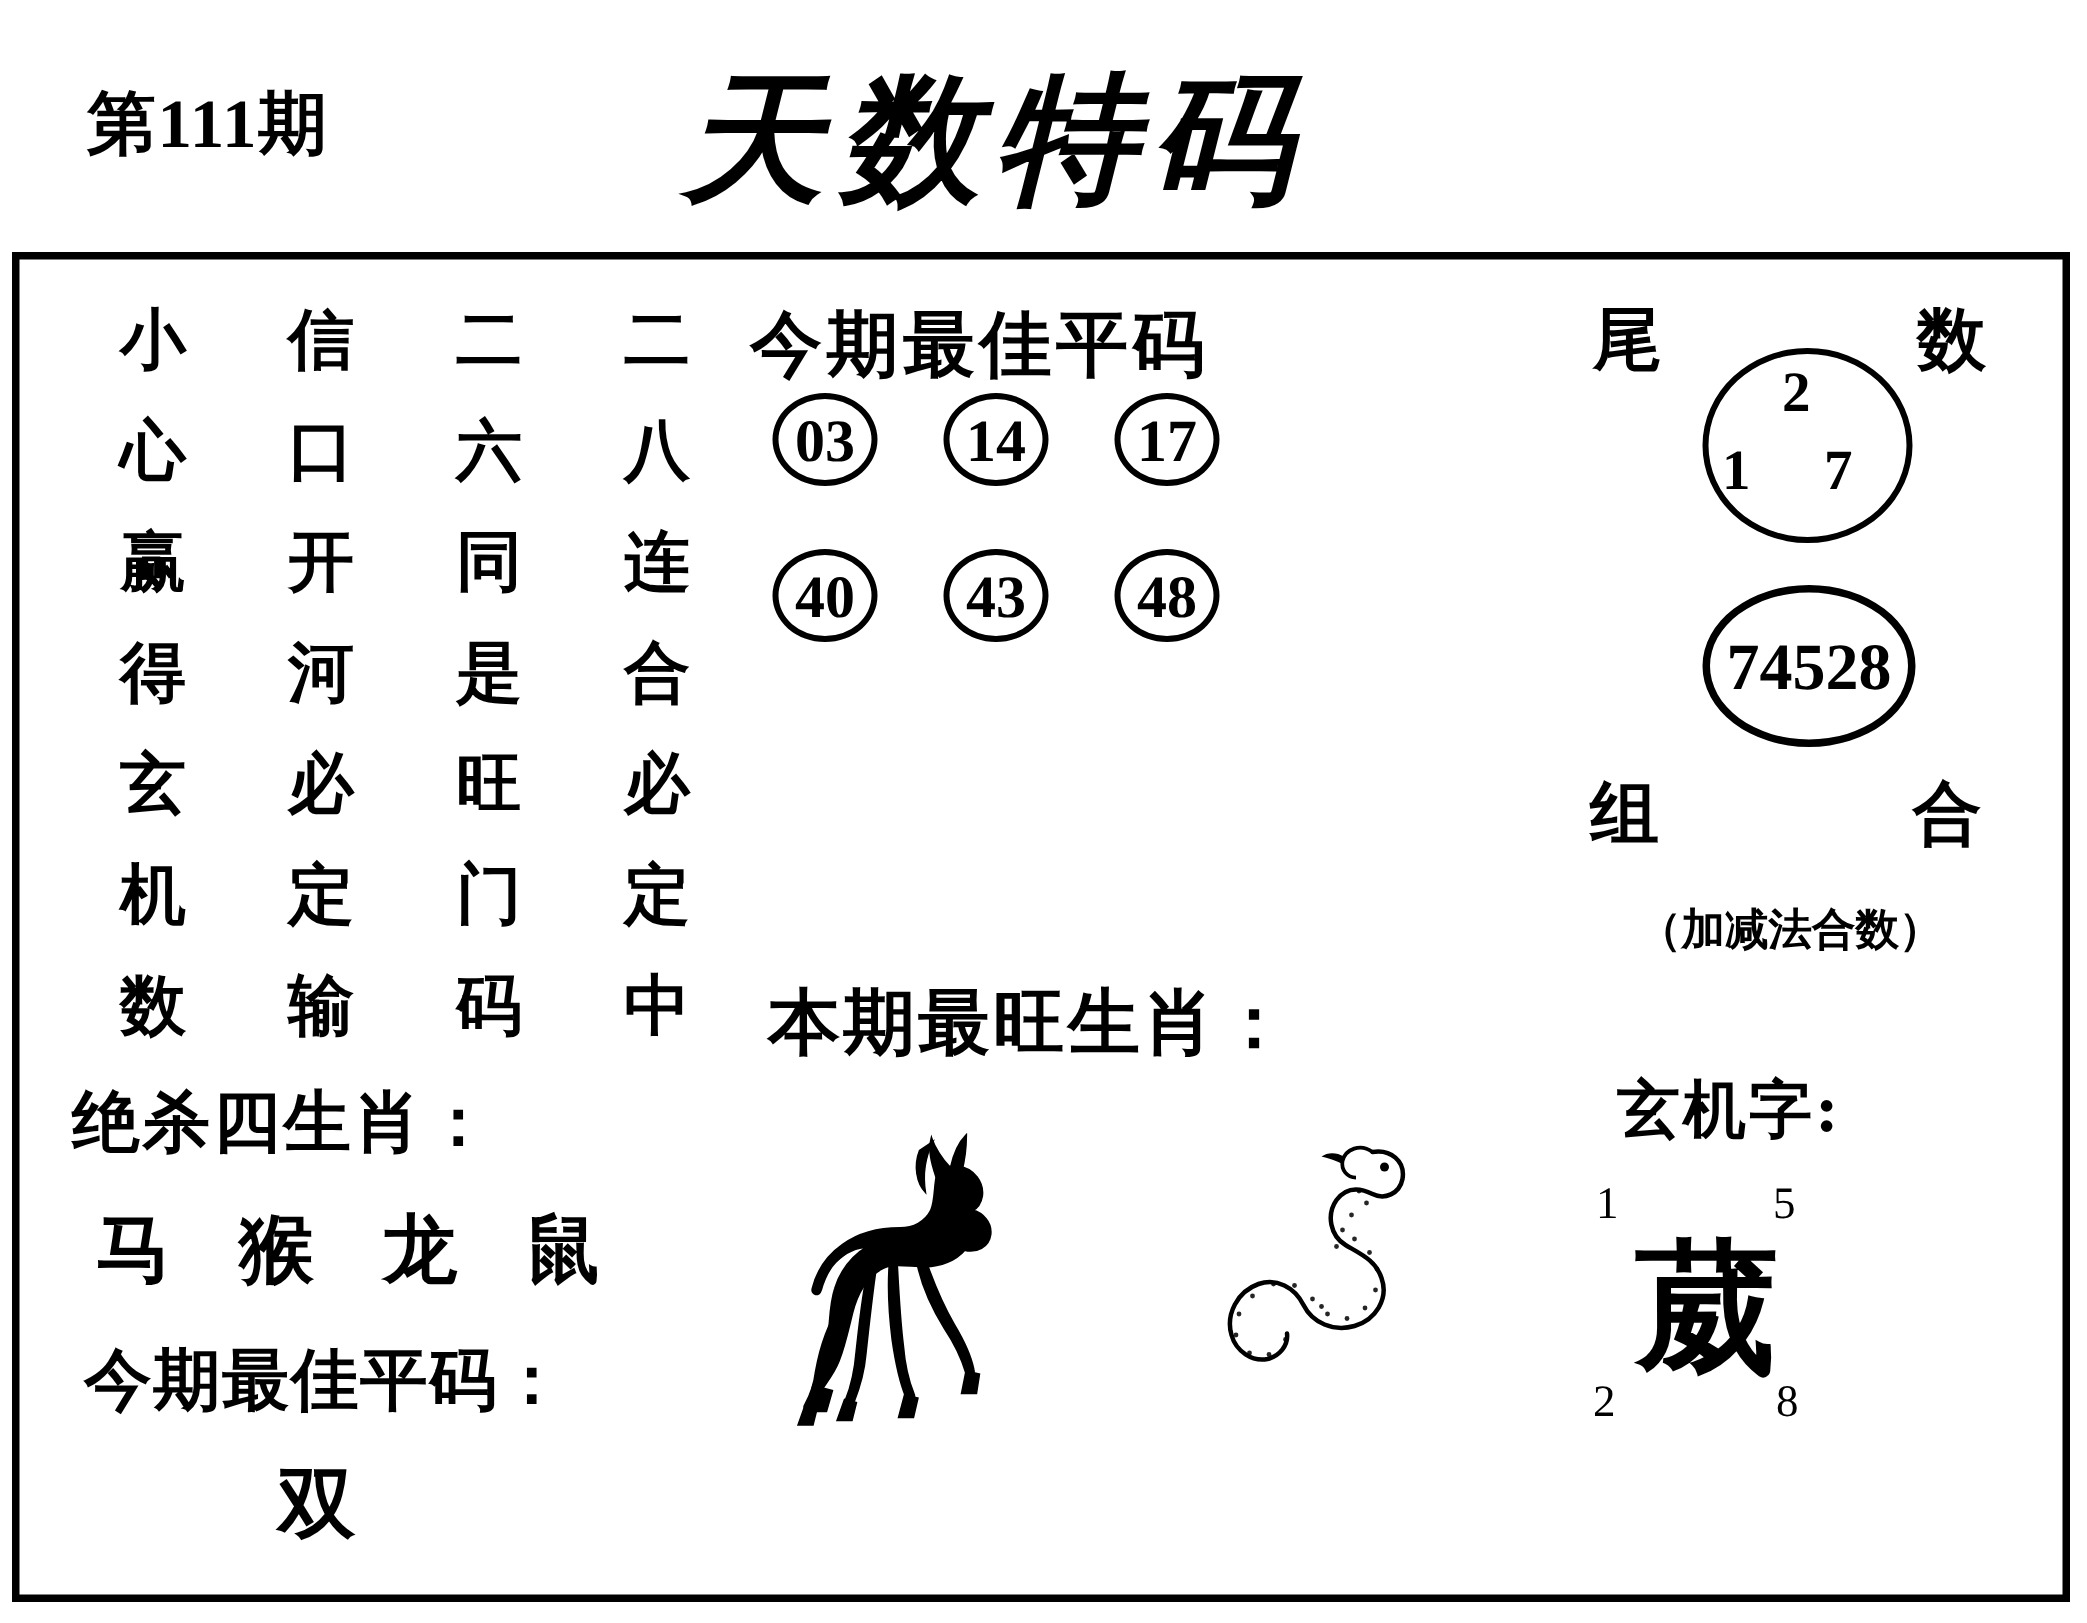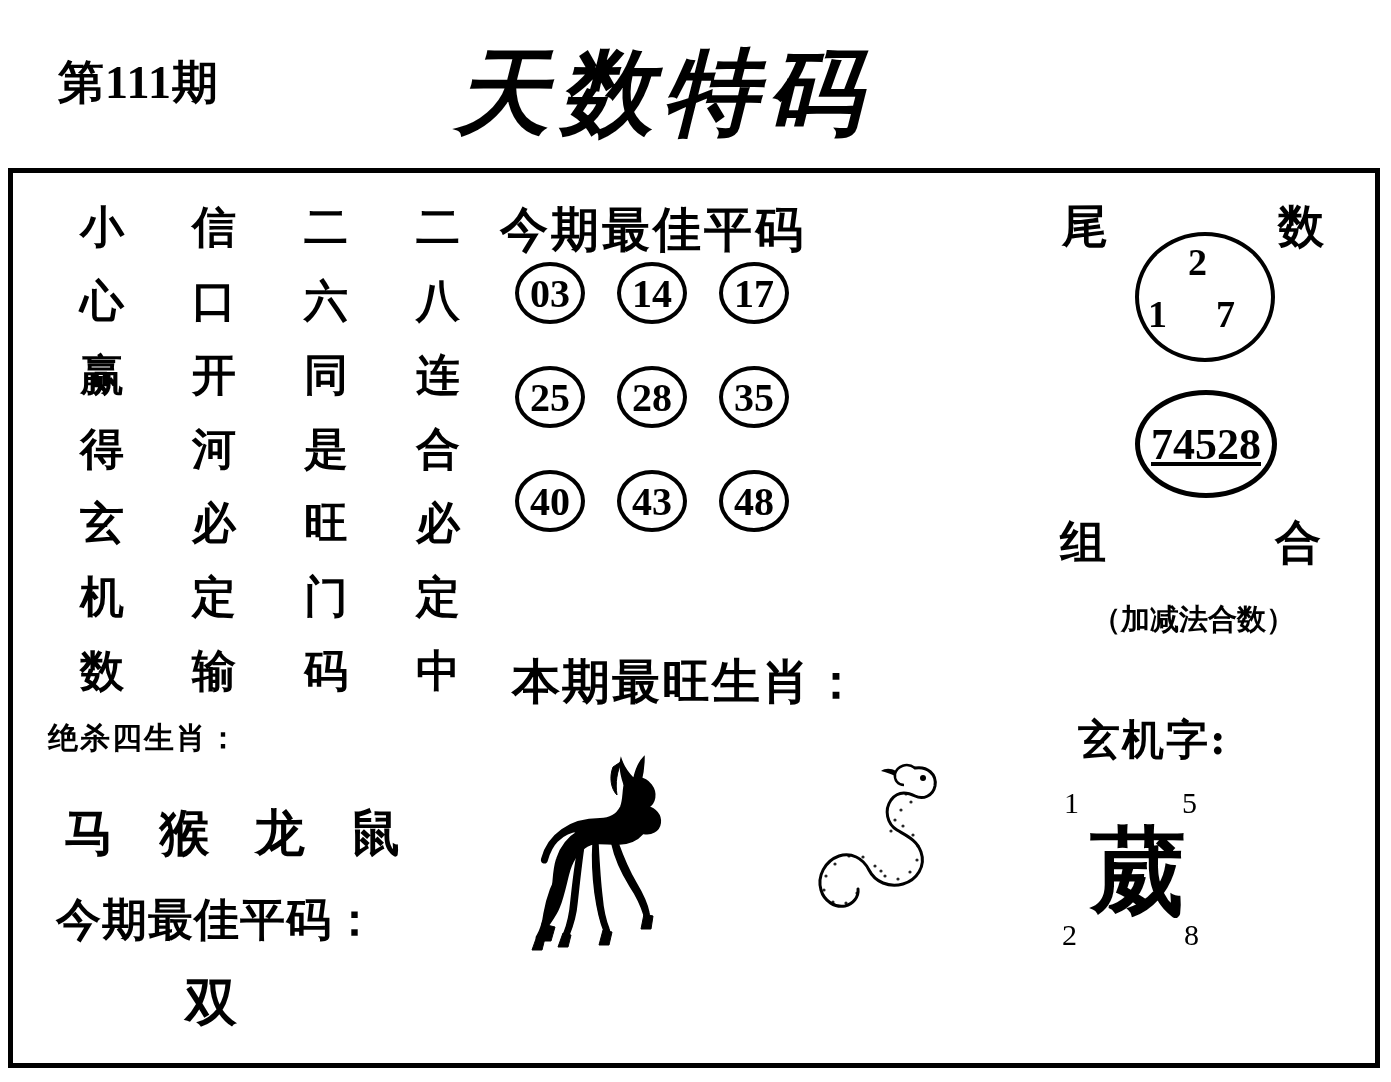--- a/index.html
+++ b/index.html
@@ -79,21 +79,21 @@
   .vcol.c1 { left: 20px; }
   .vcol.c2 { left: 132px; }
   .vcol.c3 { left: 244px; }
   .vcol.c4 { left: 356px; }
 
   
   .kill-label {
     position: absolute;
     left: 48px;
     top: 718px;
-    font-size: 30px;
+    font-size: 45px;
     font-weight: bold;
     font-family: "DejaVu Serif", serif;
     letter-spacing: 2px;
     white-space: nowrap;
   }
   .kill-values {
     position: absolute;
     left: 64px;
     top: 800px;
     font-size: 50px;
@@ -134,21 +134,21 @@
     white-space: nowrap;
   }
   .num-grid {
     position: absolute;
     left: 515px;
     top: 262px;
     width: 340px;
   }
   .num-row {
     display: flex;
-    gap: 32px;
+    gap: 44px;
     margin-bottom: 42px;
   }
   .num-ball {
     width: 70px;
     height: 62px;
     border: 4px solid #000;
     border-radius: 50%;
     display: flex;
     align-items: center;
     justify-content: center;
@@ -217,21 +217,20 @@
     left: 1135px;
     top: 390px;
     width: 142px;
     height: 108px;
     border: 5px solid #000;
     border-radius: 50%;
     box-sizing: border-box;
     display: flex;
     align-items: center;
     justify-content: center;
-    text-decoration: underline;
   }
   .combo-circle span {
     font-size: 44px;
     font-weight: bold;
     font-family: "Liberation Serif", serif;
   }
   .group-label-left {
     position: absolute;
     left: 1060px;
     top: 512px;
@@ -340,25 +339,20 @@
   <div class="kill-values">马 猴 龙 鼠</div>
   <div class="oddeven-label">今期最佳平码：</div>
   <div class="oddeven-value">双</div>
 
   <div class="best-title">今期最佳平码</div>
   <div class="num-grid">
     <div class="num-row">
       <div class="num-ball">03</div>
       <div class="num-ball">14</div>
       <div class="num-ball">17</div>
-    </div>
-    <div class="num-row">
-      <div class="num-ball">25</div>
-      <div class="num-ball">28</div>
-      <div class="num-ball">35</div>
     </div>
     <div class="num-row">
       <div class="num-ball">40</div>
       <div class="num-ball">43</div>
       <div class="num-ball">48</div>
     </div>
   </div>
 
   <div class="zodiac-title">本期最旺生肖：</div>
 

